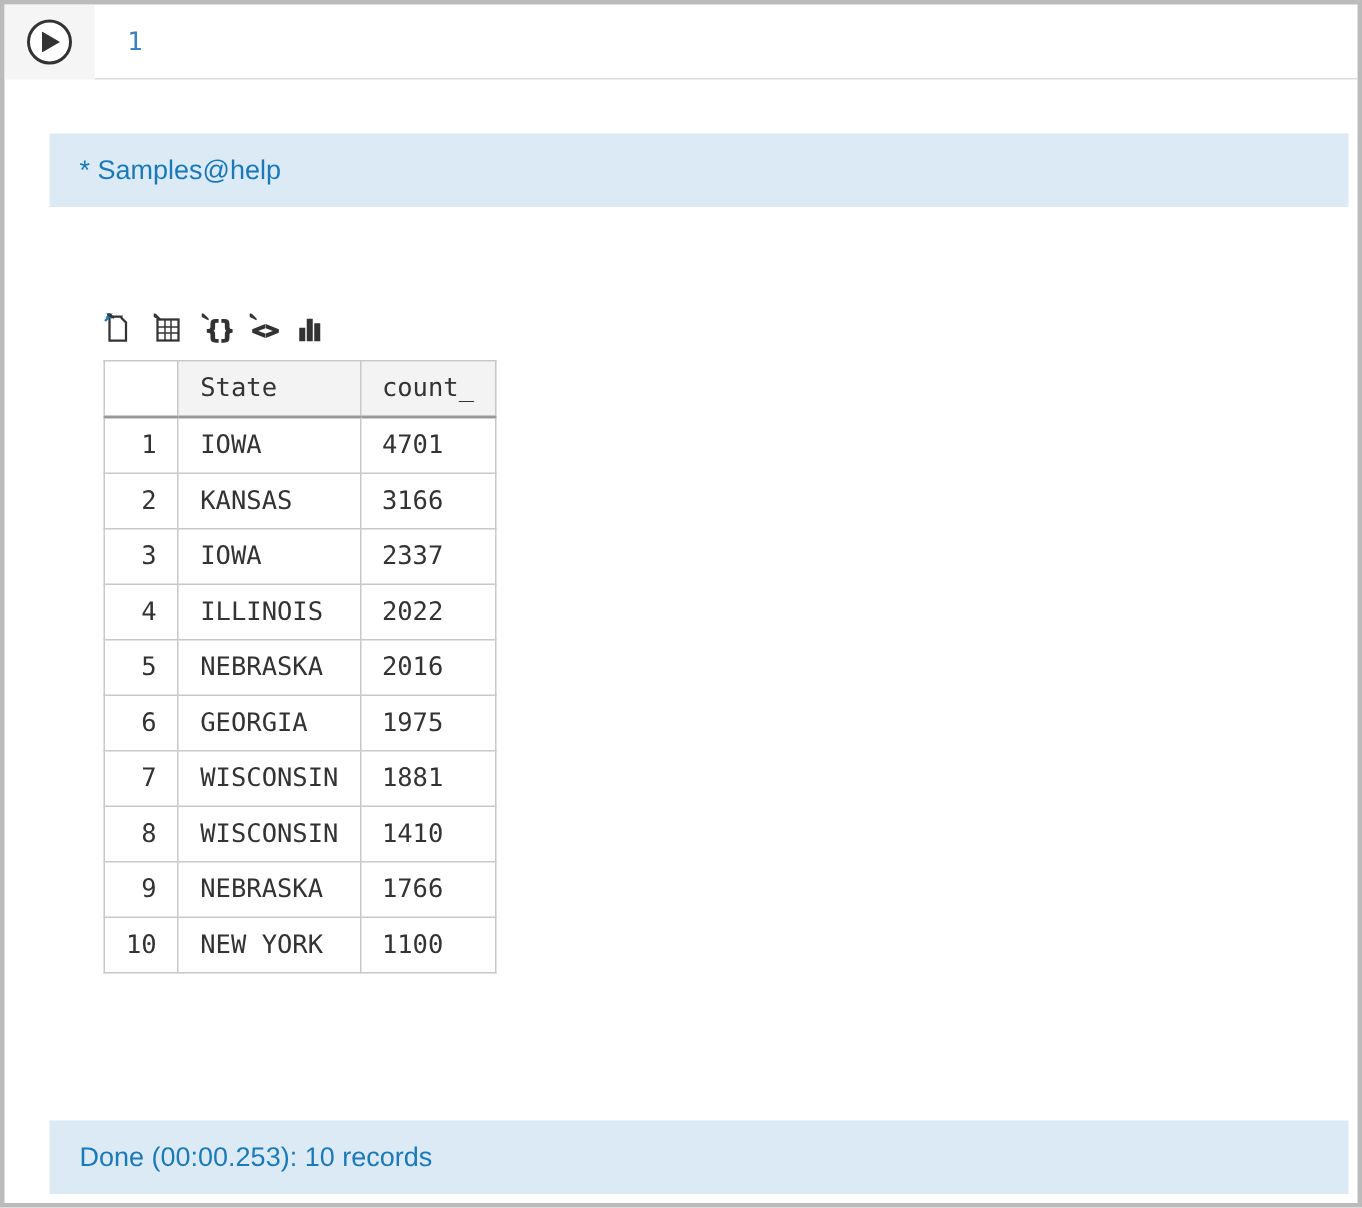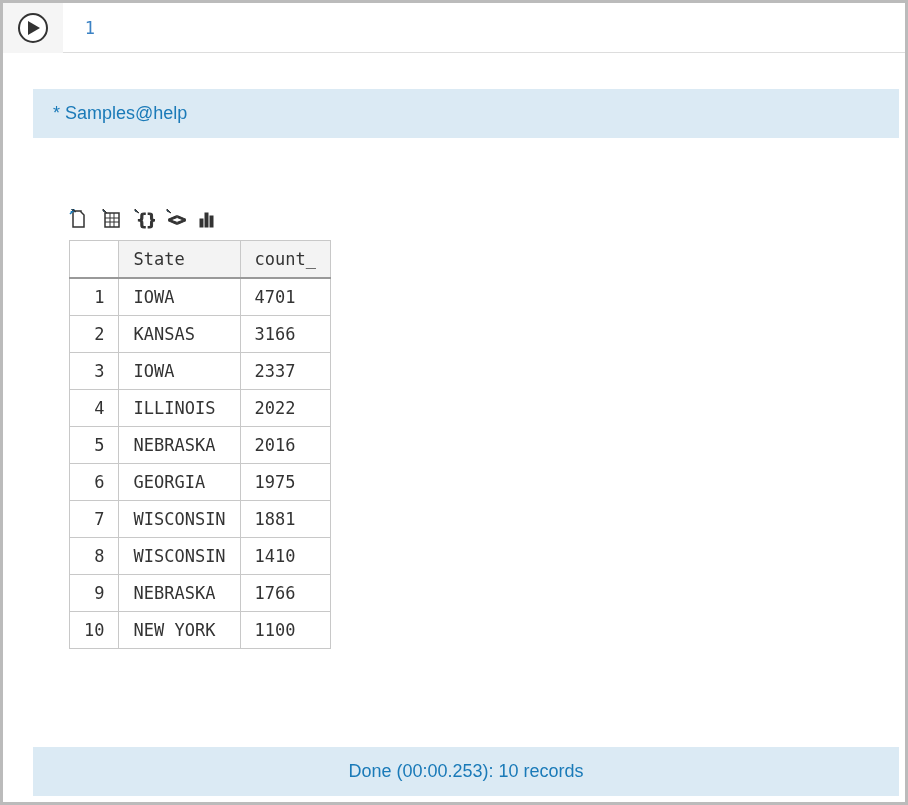--- a/index.html
+++ b/index.html
@@ -123,21 +123,20 @@
     }
     .status-banner {
       background: #dbeaf4;
       color: #1a7ab8;
       font-size: 18px;
       padding: 14px 20px;
       position: absolute;
       bottom: 6px;
       left: 30px;
       right: 6px;
-      text-align: center;
     }
   </style>
 </head>
 <body>
 
 <div class="cell-container">
   <div class="run-area">
     <div class="run-button">
       <svg width="12" height="14" viewBox="0 0 12 14">
           <polygon points="0,0 12,7 0,14"></polygon>

